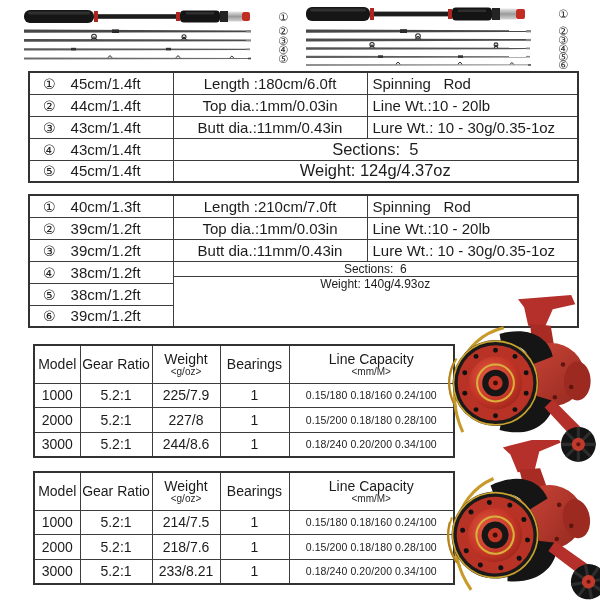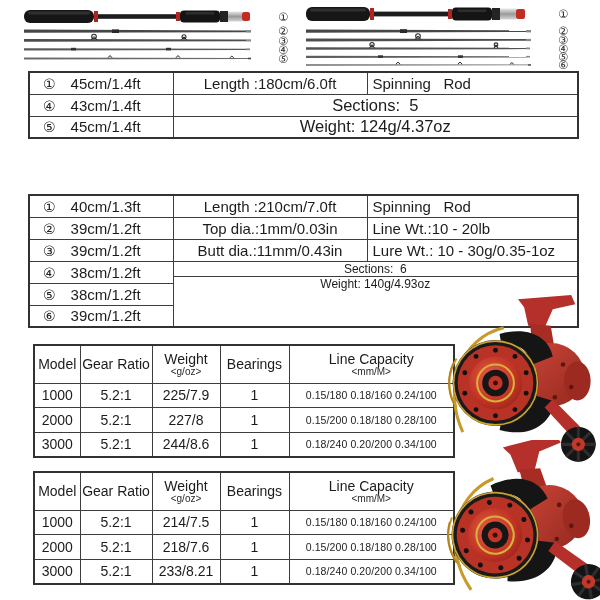--- a/index.html
+++ b/index.html
@@ -172,20 +172,34 @@
         <col style="width:194px">
         <col style="width:211px">
       </colgroup>
     <tbody>
         <tr>
       <td class="c1">
         <span class="cnum">①</span><span>45cm/1.4ft</span>
       </td>
       <td class="spec2">Length :180cm/6.0ft</td>
       <td class="spec3">Spinning   Rod</td>
+    </tr>
+    <tr>
+      <td class="c1">
+        <span class="cnum">②</span><span>44cm/1.4ft</span>
+      </td>
+      <td class="spec2">Top dia.:1mm/0.03in</td>
+      <td class="spec3">Line Wt.:10 - 20lb</td>
+    </tr>
+    <tr>
+      <td class="c1">
+        <span class="cnum">③</span><span>43cm/1.4ft</span>
+      </td>
+      <td class="spec2">Butt dia.:11mm/0.43in</td>
+      <td class="spec3">Lure Wt.: 10 - 30g/0.35-1oz</td>
     </tr>
     <tr>
       <td class="c1">
         <span class="cnum">④</span><span>43cm/1.4ft</span>
       </td>
       <td class="mergedcell" colspan="2">Sections:  5</td>
     </tr>
     <tr>
       <td class="c1">
         <span class="cnum">⑤</span><span>45cm/1.4ft</span>

